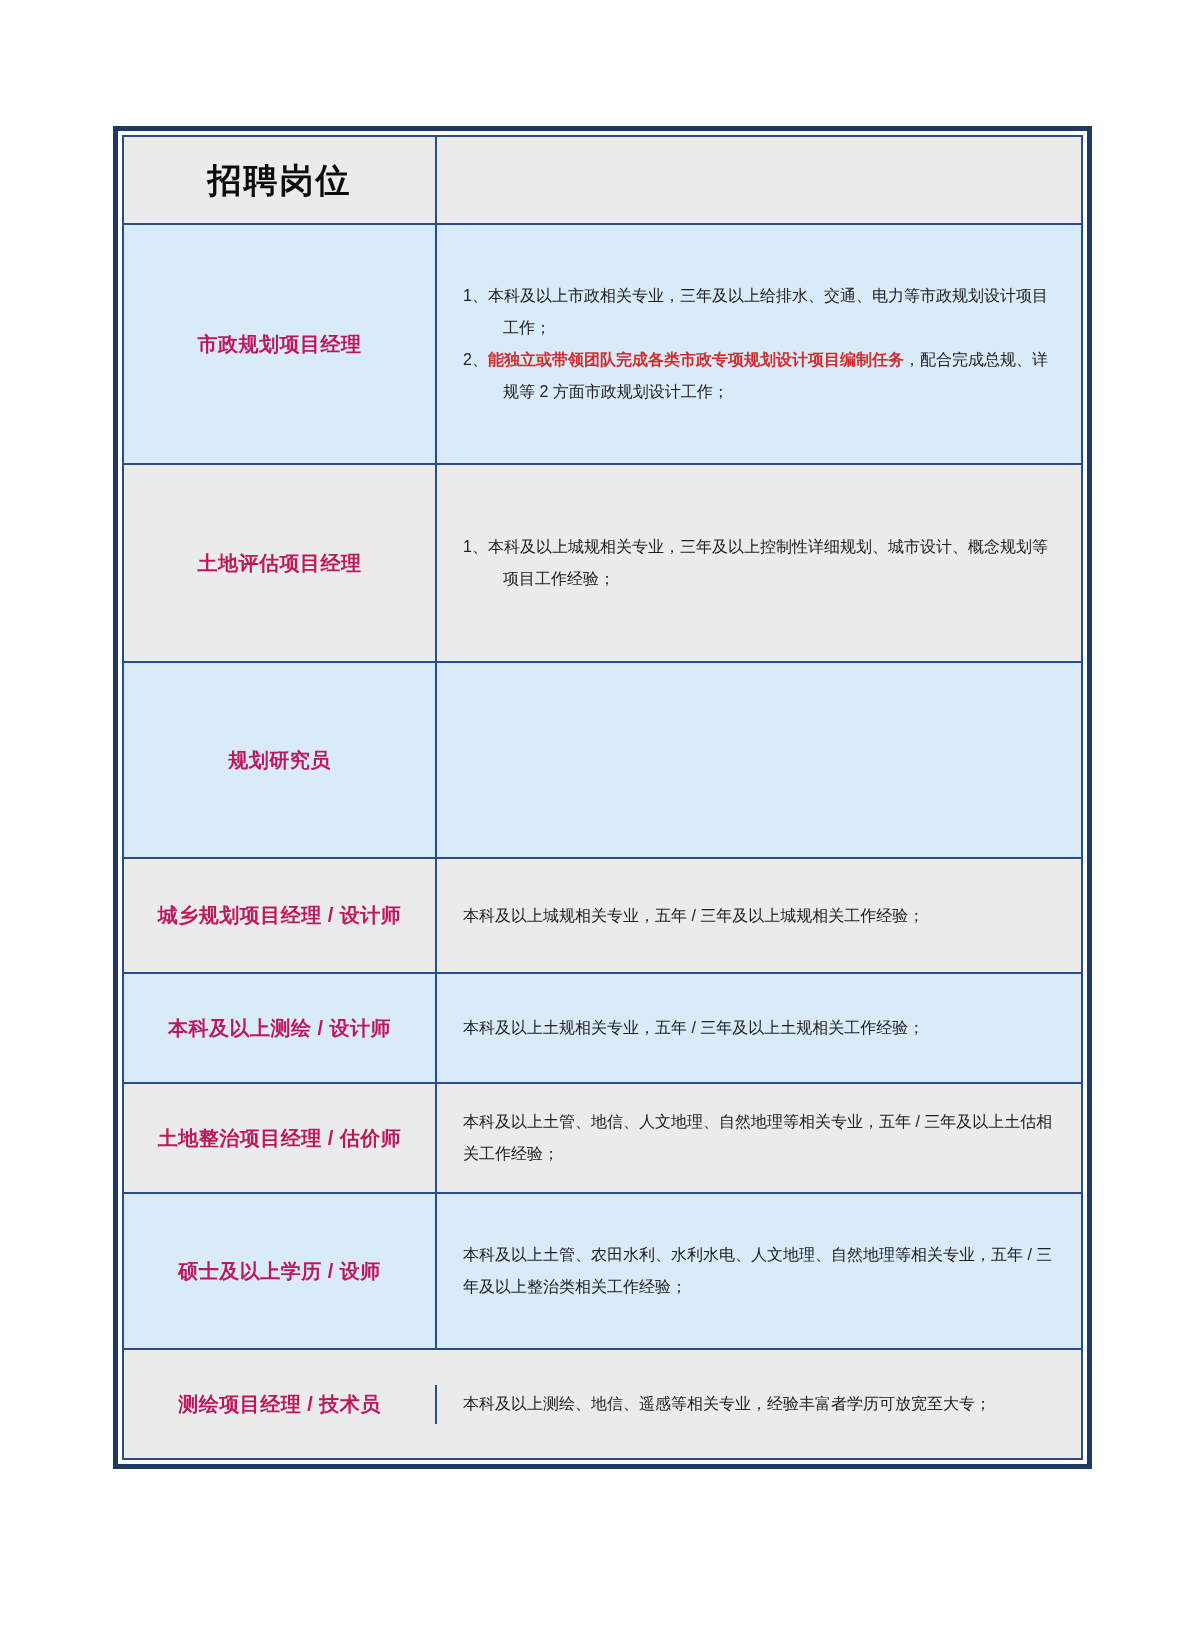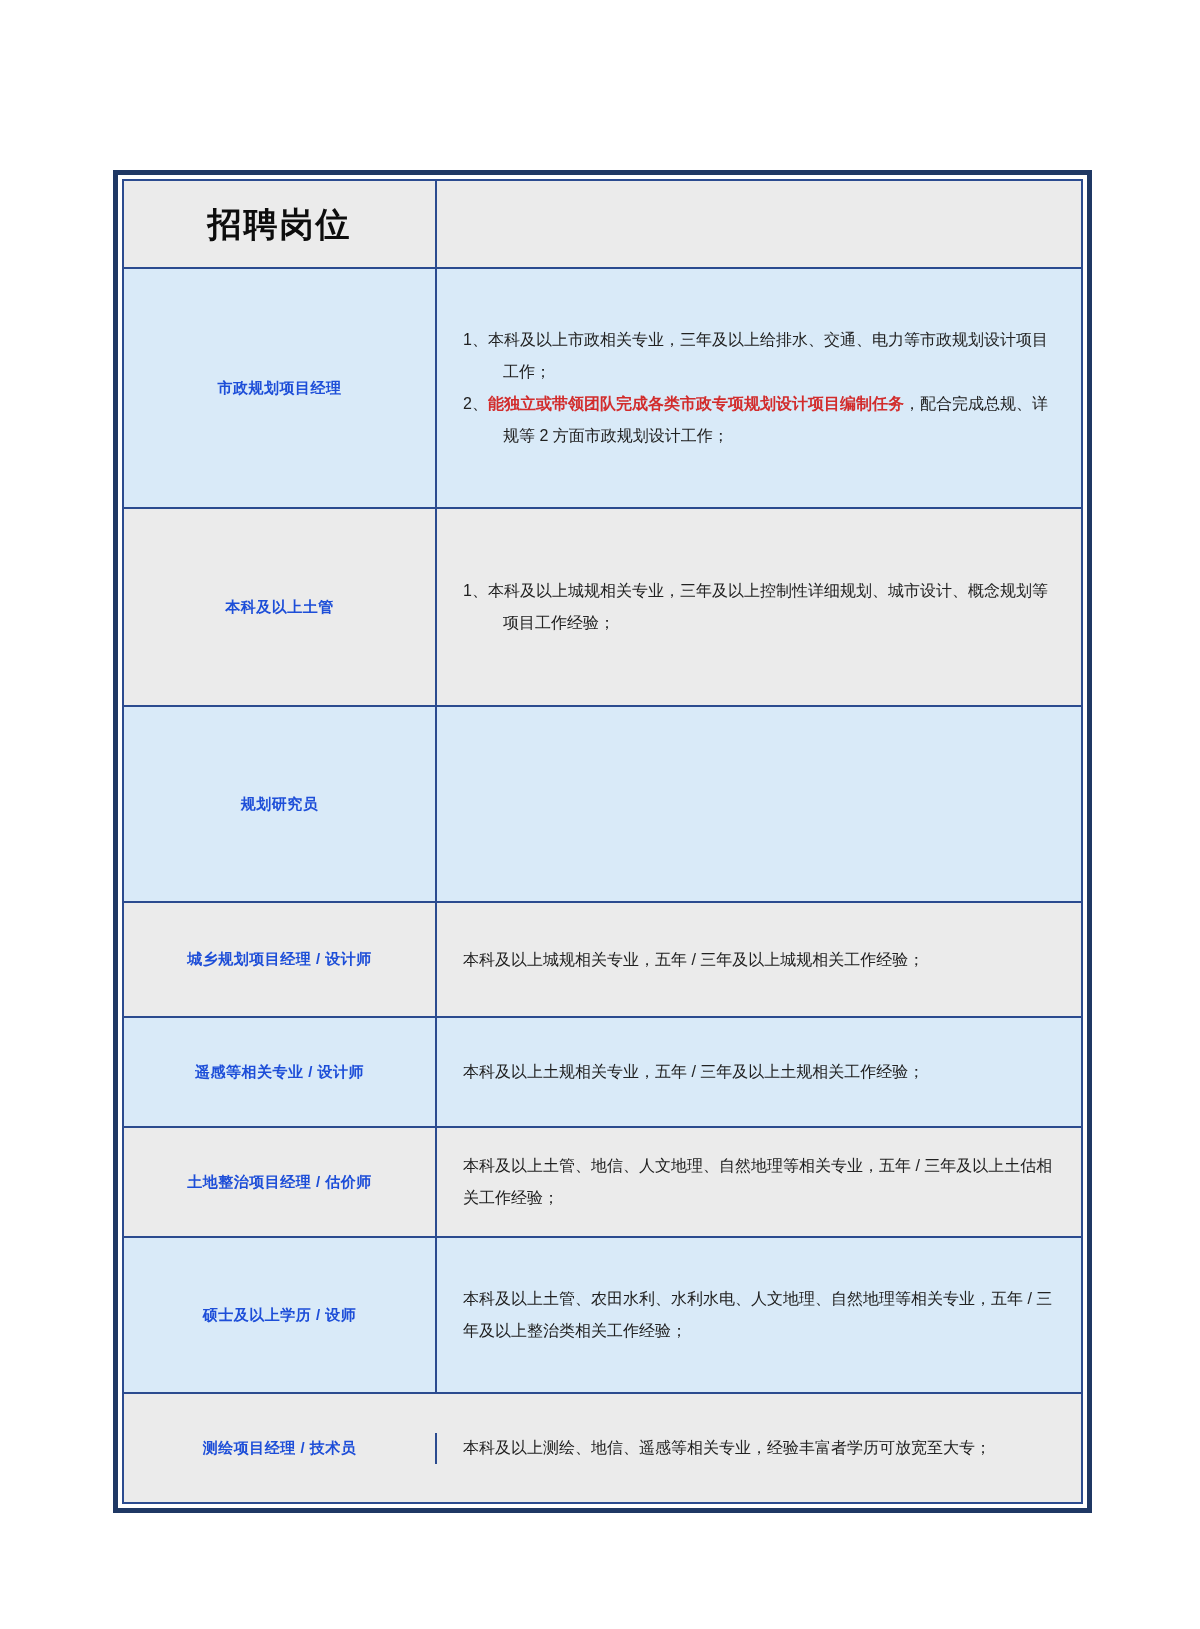--- a/index.html
+++ b/index.html
@@ -13,21 +13,20 @@
     position: relative;
   }
   .table-outer {
     position: absolute;
     left: 113px;
     top: 126px;
     width: 979px;
     border: 5px solid var(--outer-border, #1f3864);
     background: #ffffff;
     padding: 4px;
-    margin-top: 44px;
   }
   .table-inner {
     border: 2px solid var(--grid, #2b4b8f);
   }
   .row {
     display: flex;
     align-items: stretch;
   }
   .row + .row,
   #rows .row:first-child {
@@ -39,23 +38,23 @@
     justify-content: center;
   }
   .pos-cell {
     width: 313px;
     flex: 0 0 313px;
     border-right: 2px solid var(--grid, #2b4b8f);
     align-items: center;
     text-align: center;
     padding: 6px 8px;
     font-weight: 900;
-    font-size: 15px;
+    font-size: 20px;
     letter-spacing: 0.5px;
-    color: #1d4ed8;
+    color: #be185d;
   }
   .req-cell {
     flex: 1 1 auto;
     padding: 14px 20px 14px 26px;
     font-size: 16px;
     line-height: 2.0;
     color: #212121;
   }
   .header-row .cell {
     min-height: 86px;
@@ -101,36 +100,36 @@
     </div>
     <div id="rows">
         <div class="row bg-blue">
           <div class="cell pos-cell">市政规划项目经理</div>
           <div class="cell req-cell">
             <div class="req-item numbered"><span class="num">1、</span><span class="seg">本科及以上市政相关专业，三年及以上给排水、交通、电力等市政规划设计项目工作；</span></div>
             <div class="req-item numbered"><span class="num">2、</span><span class="seg red">能独立或带领团队完成各类市政专项规划设计项目编制任务</span><span class="seg">，配合完成总规、详规等 2 方面市政规划设计工作；</span></div>
           </div>
         </div>
         <div class="row bg-gray">
-          <div class="cell pos-cell">本科及以上土管</div>
+          <div class="cell pos-cell">土地评估项目经理</div>
           <div class="cell req-cell">
             <div class="req-item numbered"><span class="num">1、</span><span class="seg">本科及以上城规相关专业，三年及以上控制性详细规划、城市设计、概念规划等项目工作经验；</span></div>
           </div>
         </div>
         <div class="row bg-blue">
           <div class="cell pos-cell">规划研究员</div>
         </div>
         <div class="row bg-gray">
           <div class="cell pos-cell">城乡规划项目经理 / 设计师</div>
           <div class="cell req-cell">
             <div class="req-item"><span class="seg">本科及以上城规相关专业，五年 / 三年及以上城规相关工作经验；</span></div>
           </div>
         </div>
         <div class="row bg-blue">
-          <div class="cell pos-cell">遥感等相关专业 / 设计师</div>
+          <div class="cell pos-cell">本科及以上测绘 / 设计师</div>
           <div class="cell req-cell">
             <div class="req-item"><span class="seg">本科及以上土规相关专业，五年 / 三年及以上土规相关工作经验；</span></div>
           </div>
         </div>
         <div class="row bg-gray">
           <div class="cell pos-cell">土地整治项目经理 / 估价师</div>
           <div class="cell req-cell">
             <div class="req-item"><span class="seg">本科及以上土管、地信、人文地理、自然地理等相关专业，五年 / 三年及以上土估相关工作经验；</span></div>
           </div>
         </div>

